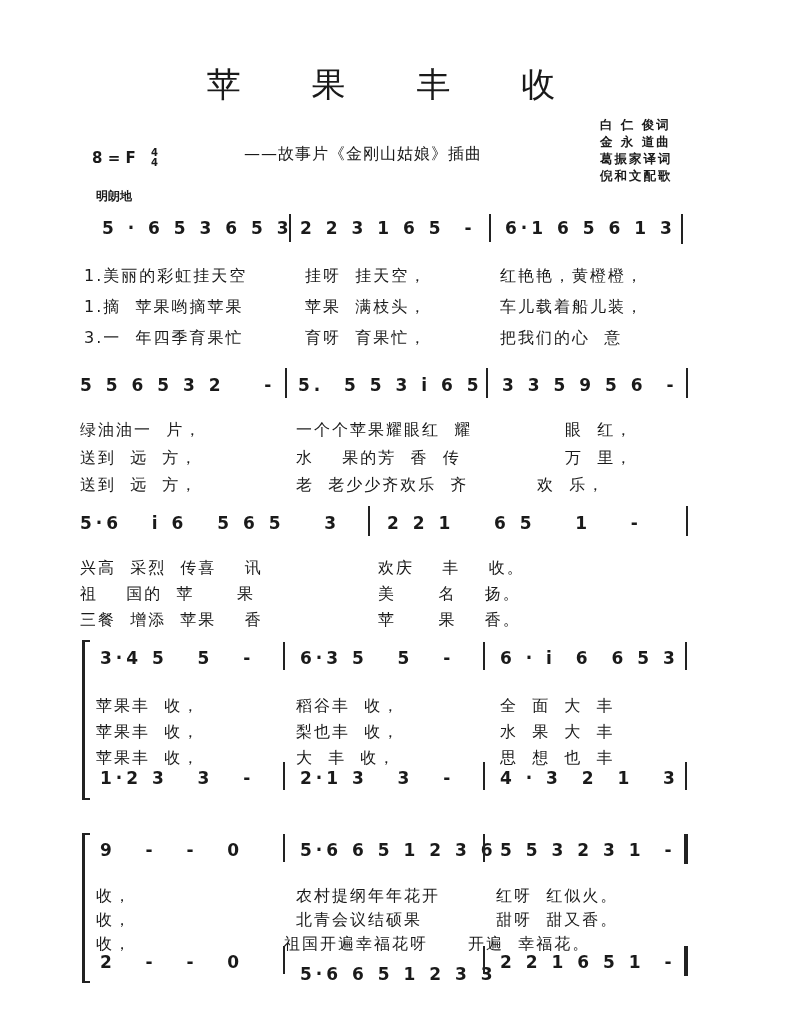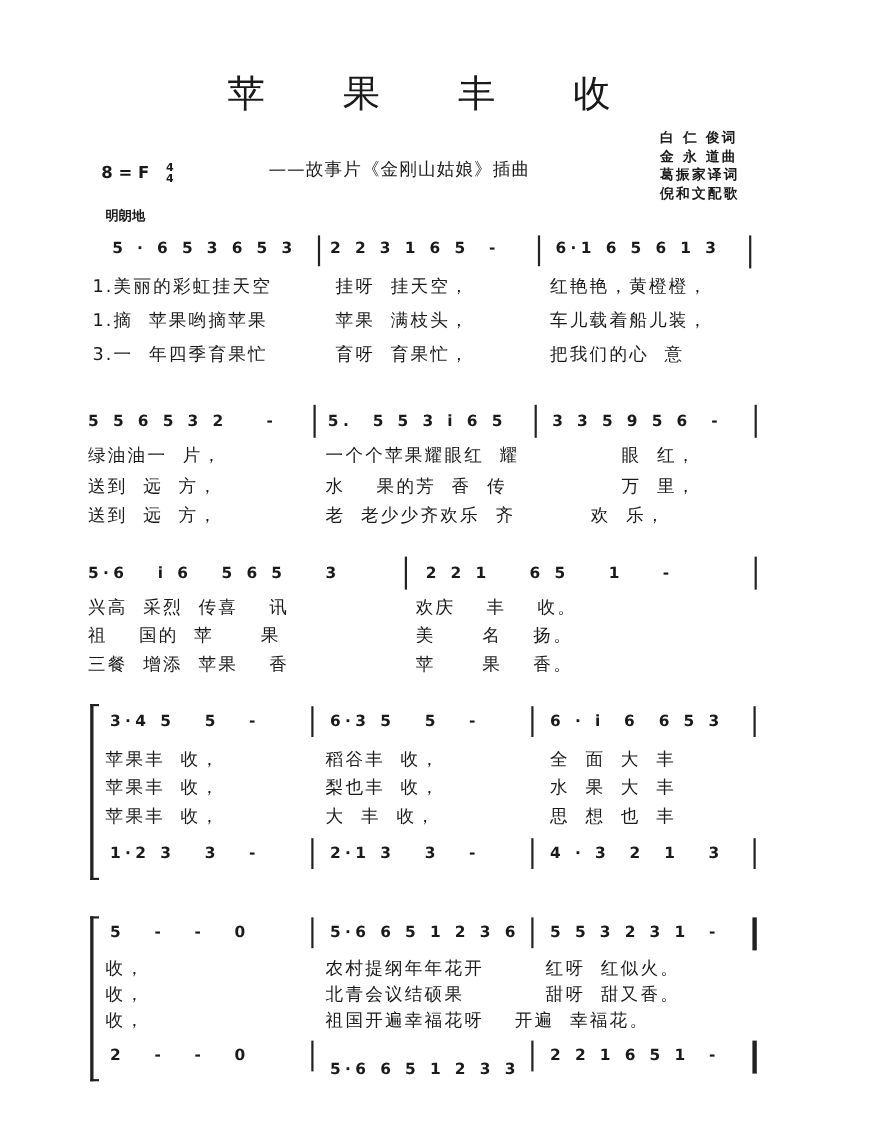--- a/index.html
+++ b/index.html
@@ -7,22 +7,22 @@
          font-family:"DejaVu Serif", serif; }
   .abs { position:absolute; }
   .title { left:0; width:792px; top:62px; text-align:center; font-size:34px; letter-spacing:30px;
            font-family:"DejaVu Sans", sans-serif; font-weight:normal; }
   .credits { left:600px; top:116px; font-size:12.5px; line-height:17px; font-family:"DejaVu Sans", sans-serif; font-weight:bold; letter-spacing:2px; }
   .credits div { white-space:nowrap; }
   .key { left:92px; top:148px; font-family:"DejaVu Sans", sans-serif; font-weight:bold; font-size:15px; }
   .ts { display:inline-block; vertical-align:middle; margin-left:10px; font-size:10px; line-height:10px; text-align:center; }
   .subtitle { left:244px; top:144px; font-size:16px; letter-spacing:1px; font-family:"DejaVu Sans", sans-serif; }
   .tempo { left:96px; top:188px; font-size:12px; font-weight:bold; font-family:"DejaVu Sans", sans-serif; }
-  .notes { font-family:"DejaVu Sans", sans-serif; font-weight:bold; font-size:14px; white-space:pre; letter-spacing:4px; }
-  .lyric { font-size:16px; white-space:pre; letter-spacing:2px; font-family:"DejaVu Sans", sans-serif; }
+  .notes { font-family:"DejaVu Sans", sans-serif; font-weight:bold; font-size:17px; white-space:pre; letter-spacing:4px; }
+  .lyric { font-size:16px; white-space:pre; letter-spacing:2px; font-family:"DejaVu Sans", sans-serif;margin-top:16px; }
   .bar { position:absolute; width:2px; background:#222; }
   .thick { width:4px; }
   .bracket { position:absolute; width:3px; background:#222; }
   .bracket::before, .bracket::after { content:""; position:absolute; left:0; width:8px; height:2px; background:#222; }
   .bracket::before { top:0; } .bracket::after { bottom:0; }
 </style>
 </head>
 <body>
 
 <div class="abs title">苹 果 丰 收</div>
@@ -118,35 +118,35 @@
   <div class="abs notes" style="left:100px;top:768px">1·2 3   3   -</div>
   <div class="bar" style="left:283px;top:762px;height:28px"></div>
   <div class="abs notes" style="left:300px;top:768px">2·1 3   3   -</div>
   <div class="bar" style="left:483px;top:762px;height:28px"></div>
   <div class="abs notes" style="left:500px;top:768px">4 · 3  2  1   3</div>
   <div class="bar" style="left:685px;top:762px;height:28px"></div>
 </div>
 
 <div>
   <div class="bracket" style="left:82px;top:833px;height:150px"></div>
-  <div class="abs notes" style="left:100px;top:840px">5   -   -   0</div>
+  <div class="abs notes" style="left:100px;top:840px">9   -   -   0</div>
   <div class="bar" style="left:283px;top:834px;height:28px"></div>
   <div class="abs notes" style="left:300px;top:840px">5·6 6 5 1 2 3 6</div>
   <div class="bar" style="left:483px;top:834px;height:28px"></div>
   <div class="abs notes" style="left:500px;top:840px">5 5 3 2 3 1  -</div>
   <div class="bar thick" style="left:684px;top:834px;height:30px"></div>
 
   <div class="abs lyric" style="left:96px;top:870px">收，</div>
   <div class="abs lyric" style="left:296px;top:870px">农村提纲年年花开</div>
   <div class="abs lyric" style="left:496px;top:870px">红呀  红似火。</div>
   <div class="abs lyric" style="left:96px;top:894px">收，</div>
   <div class="abs lyric" style="left:296px;top:894px">北青会议结硕果</div>
   <div class="abs lyric" style="left:496px;top:894px">甜呀  甜又香。</div>
   <div class="abs lyric" style="left:96px;top:918px">收，</div>
-  <div class="abs lyric" style="left:296px;top:918px">祖国开遍幸福花呀</div>
+  <div class="abs lyric" style="left:284px;top:918px">祖国开遍幸福花呀</div>
   <div class="abs lyric" style="left:468px;top:918px">开遍  幸福花。</div>
 
   <div class="abs notes" style="left:100px;top:952px">2   -   -   0</div>
   <div class="bar" style="left:283px;top:946px;height:28px"></div>
   <div class="abs notes" style="left:300px;top:964px">5·6 6 5 1 2 3 3</div>
   <div class="bar" style="left:483px;top:946px;height:28px"></div>
   <div class="abs notes" style="left:500px;top:952px">2 2 1 6 5 1  -</div>
   <div class="bar thick" style="left:684px;top:946px;height:30px"></div>
 </div>
 

